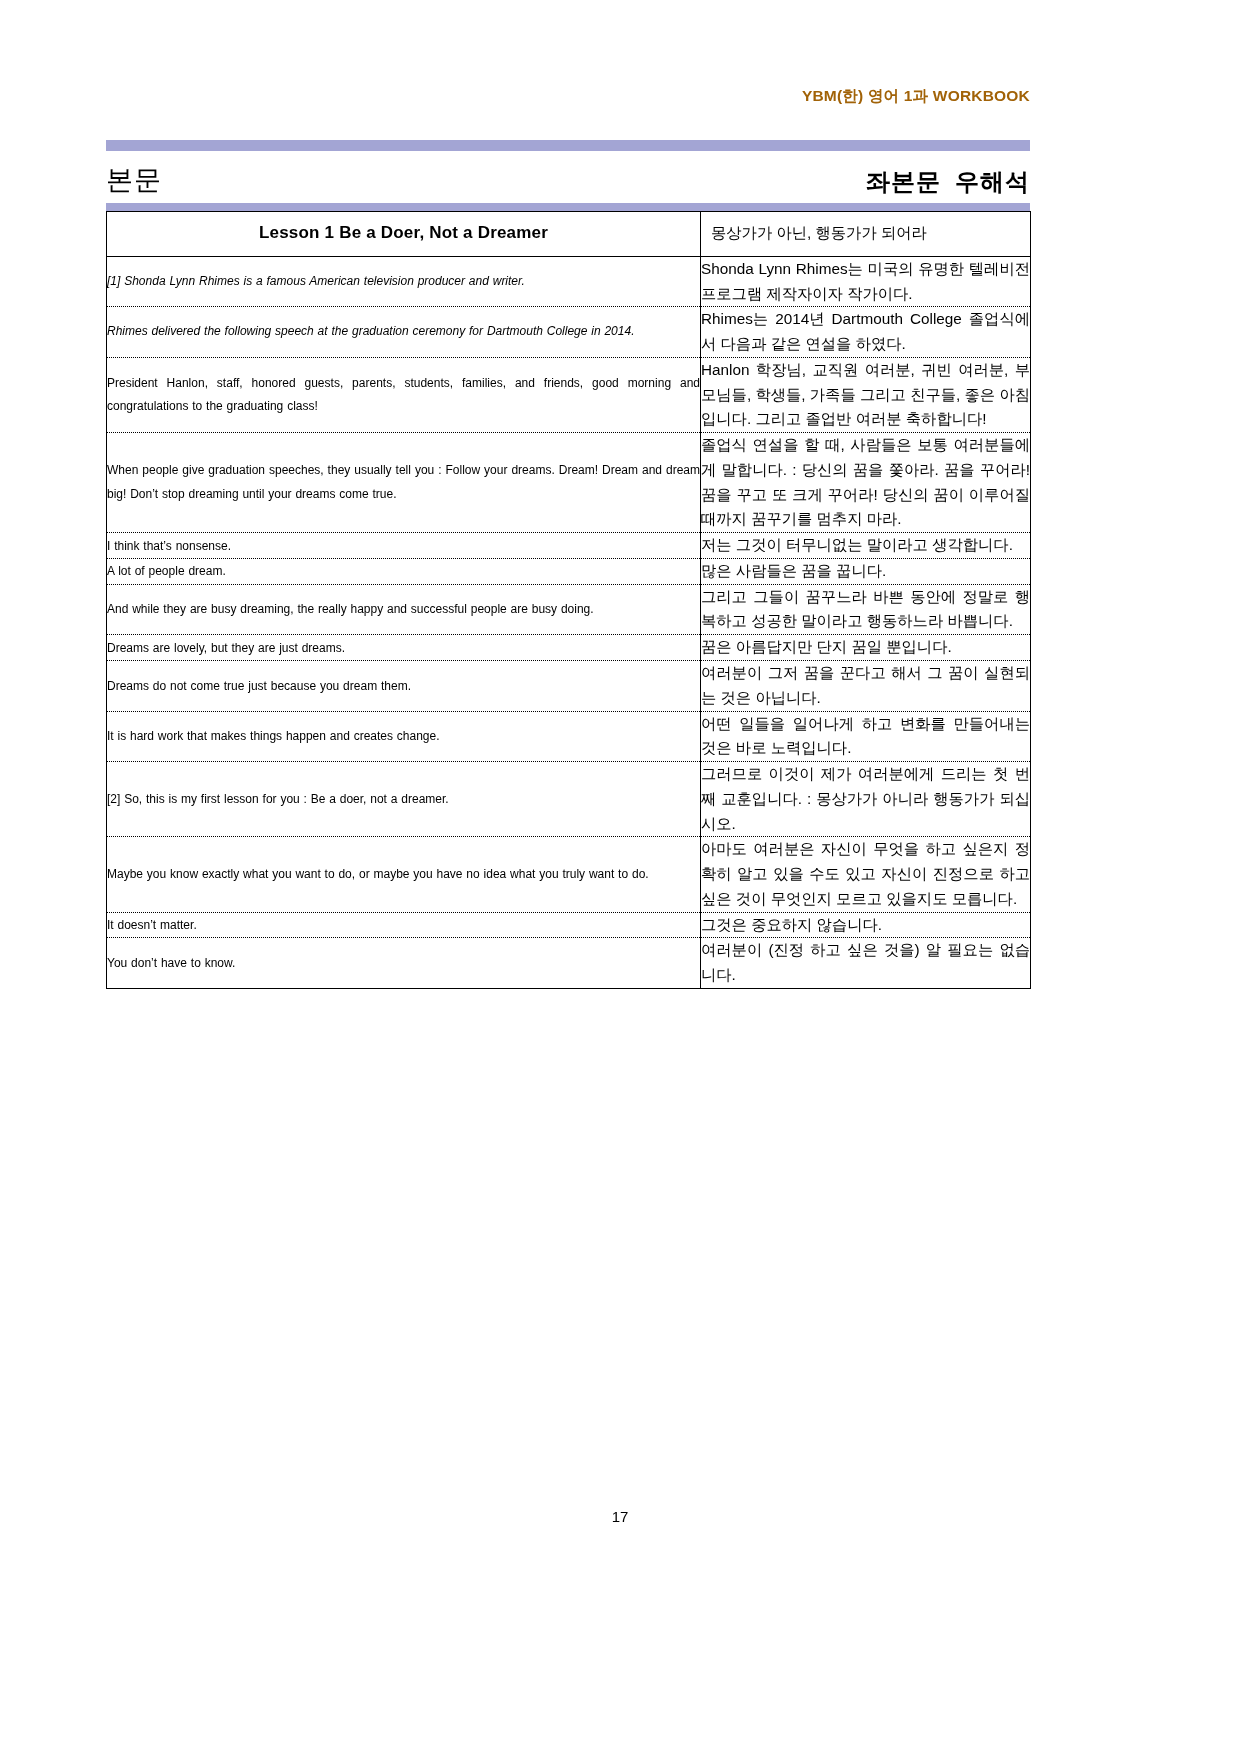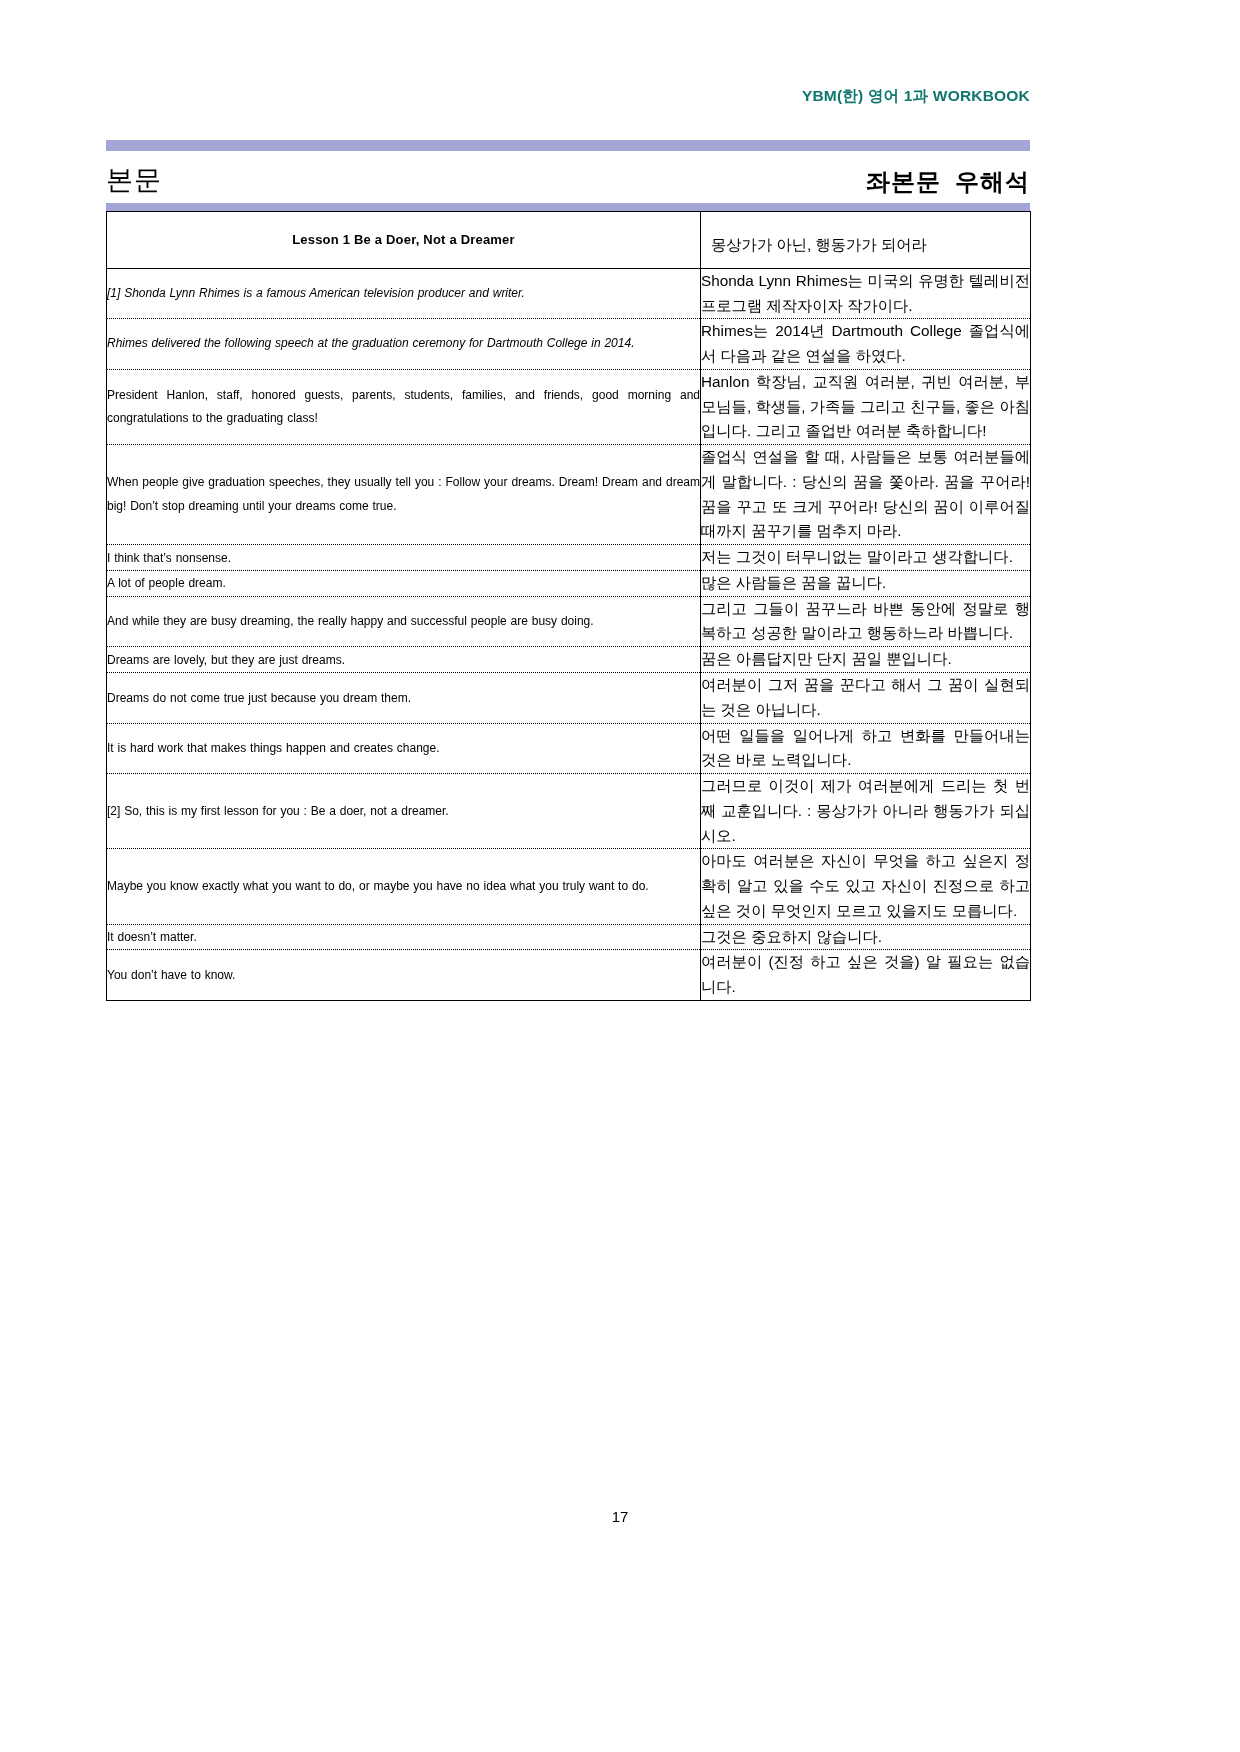--- a/index.html
+++ b/index.html
@@ -26,21 +26,21 @@
 
   
   .doc-header {
     position: absolute;
     left: 106px;
     top: 86px;
     width: 924px;
     text-align: right;
     font-size: 15.5px;
     font-weight: bold;
-    color: #0f766e;
+    color: #a16207;
     letter-spacing: 0.2px;
   }
 
   
   .title-bar-rule {
     position: absolute;
     left: 106px;
     top: 140px;
     width: 924px;
     height: 11px;
@@ -115,25 +115,25 @@
     padding: 9px 10px 9px 10px;
   }
 
   
   tr.head td.en {
     border-bottom: 1.5px solid #000;
     padding: 9px 14px 10px 14px;
   }
   tr.head td.ko {
     border-bottom: 1.5px solid #000;
-    padding: 21px 10px 10px 10px;
+    padding: 9px 10px 10px 10px;
   }
   .lesson-title {
     text-align: center;
-    font-size: 13px;
+    font-size: 17px;
     font-weight: bold;
     letter-spacing: 0.2px;
   }
 
   .en-text {
     font-size: 12px;
     line-height: 1.95;
     text-align: justify;
     text-justify: inter-word;
     word-spacing: 0.5px;

